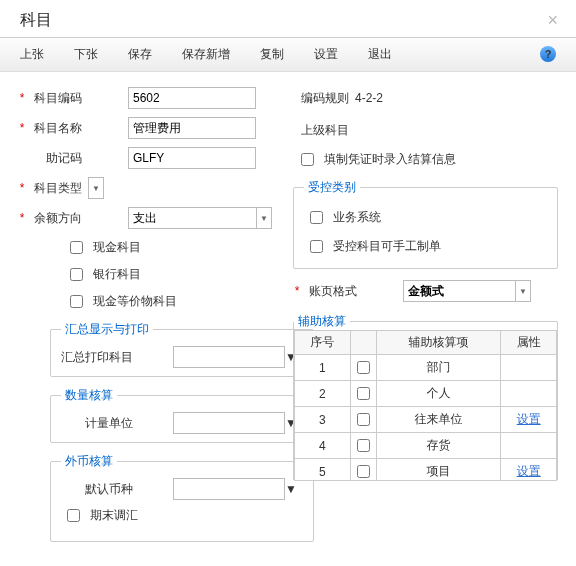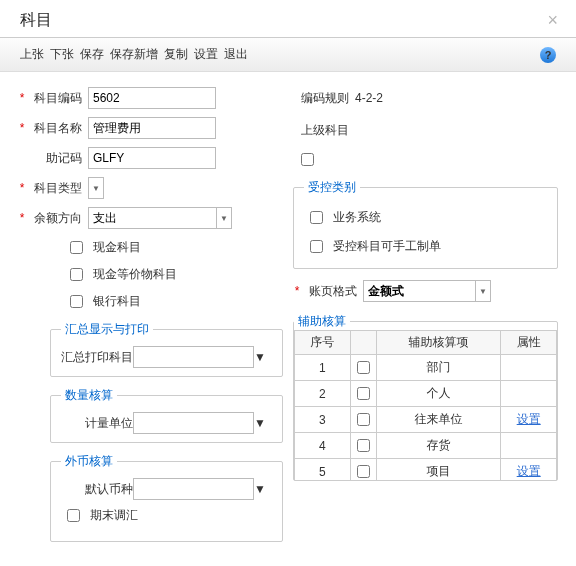--- a/index.html
+++ b/index.html
@@ -15,22 +15,22 @@
     display: flex;
     justify-content: space-between;
     align-items: center;
     padding: 10px 18px 6px 20px;
     border-bottom: 1px solid #ccc;
   }
   .header h1 { font-size: 16px; font-weight: normal; color: #222; margin: 0; }
   .close { color: #b6b6b6; font-size: 18px; cursor: pointer; }
   .toolbar {
     display: flex;
-    align-items: center;
-    gap: 6px;
+    align-items: flex-start;
+    gap: 30px;
     padding: 8px 20px;
     background: linear-gradient(#fdfdfd, #ececec);
     border-bottom: 1px solid #ddd;
   }
   .toolbar span { color: #333; cursor: pointer; }
   .tbspacer { flex: 1; }
   .help-icon {
     width: 16px; height: 16px; border-radius: 50%;
     background: linear-gradient(#6fb7ff, #1e78d8);
     color: #fff; font-size: 11px; font-weight: bold;
@@ -38,21 +38,21 @@
     cursor: pointer;
   }
   .body { display: flex; padding: 14px 18px 10px 18px; gap: 10px; }
   .col { flex: 1; min-width: 0; }
   .field { display: flex; align-items: center; margin-bottom: 6px; min-height: 24px; }
   .req { color: #d00; width: 8px; text-align: center; }
   .noreq { width: 8px; }
   .flabel { width: 56px; text-align: right; margin-right: 6px; color: #333; white-space: nowrap; }
   .finput {
     height: 22px; border: 1px solid #bbb; padding: 0 4px; width: 128px;
-    font-size: 12px; background: #fff;
+    font-size: 12px; background: #fff; margin-left: 40px;
   }
   .combo { display: flex; align-items: center; }
   .combo .finput { border-right: none; }
   .combo .arrow {
     width: 16px; height: 22px; border: 1px solid #bbb;
     display: inline-flex; align-items: center; justify-content: center;
     color: #666; font-size: 8px; background: #fff; cursor: pointer;
   }
   .chkline { display: flex; align-items: center; margin: 8px 0 8px 48px; }
   .chkline.rt { margin-left: 4px; }
@@ -135,25 +135,25 @@
         <span class="arrow">▼</span>
       </span>
     </div>
 
     <div class="chkline">
       <input type="checkbox" style="">
       <span>现金科目</span>
     </div>
     <div class="chkline">
       <input type="checkbox" style="">
+      <span>银行科目</span>
+    </div>
+    <div class="chkline">
+      <input type="checkbox" style="">
       <span>现金等价物科目</span>
-    </div>
-    <div class="chkline">
-      <input type="checkbox" style="">
-      <span>银行科目</span>
     </div>
 
     <fieldset class="box">
       <legend>汇总显示与打印</legend>
       <div class="inner-combo">
         <span class="lbl">汇总打印科目</span>
         <input class="finput" style="width: 112px;" value="">
         <span class="arrow dashed">▼</span>
       </div>
     </fieldset>
@@ -184,20 +184,21 @@
   <div class="col colR">
     <div class="field">
       <span class="flabel">编码规则</span>
       <span>4-2-2</span>
     </div>
     <div class="field">
       <span class="flabel">上级科目</span>
     </div>
     <div class="chkline rt">
       <input type="checkbox" style="">
+      <span>填制凭证时录入结算信息</span>
     </div>
 
     <fieldset class="box rt">
       <legend>受控类别</legend>
       <div class="chkline rt" style="margin:4px 0 10px 2px;">
         <input type="checkbox" style="">
         <span>业务系统</span>
       </div>
       <div class="chkline rt" style="margin:4px 0 4px 2px;">
         <input type="checkbox" style="">

